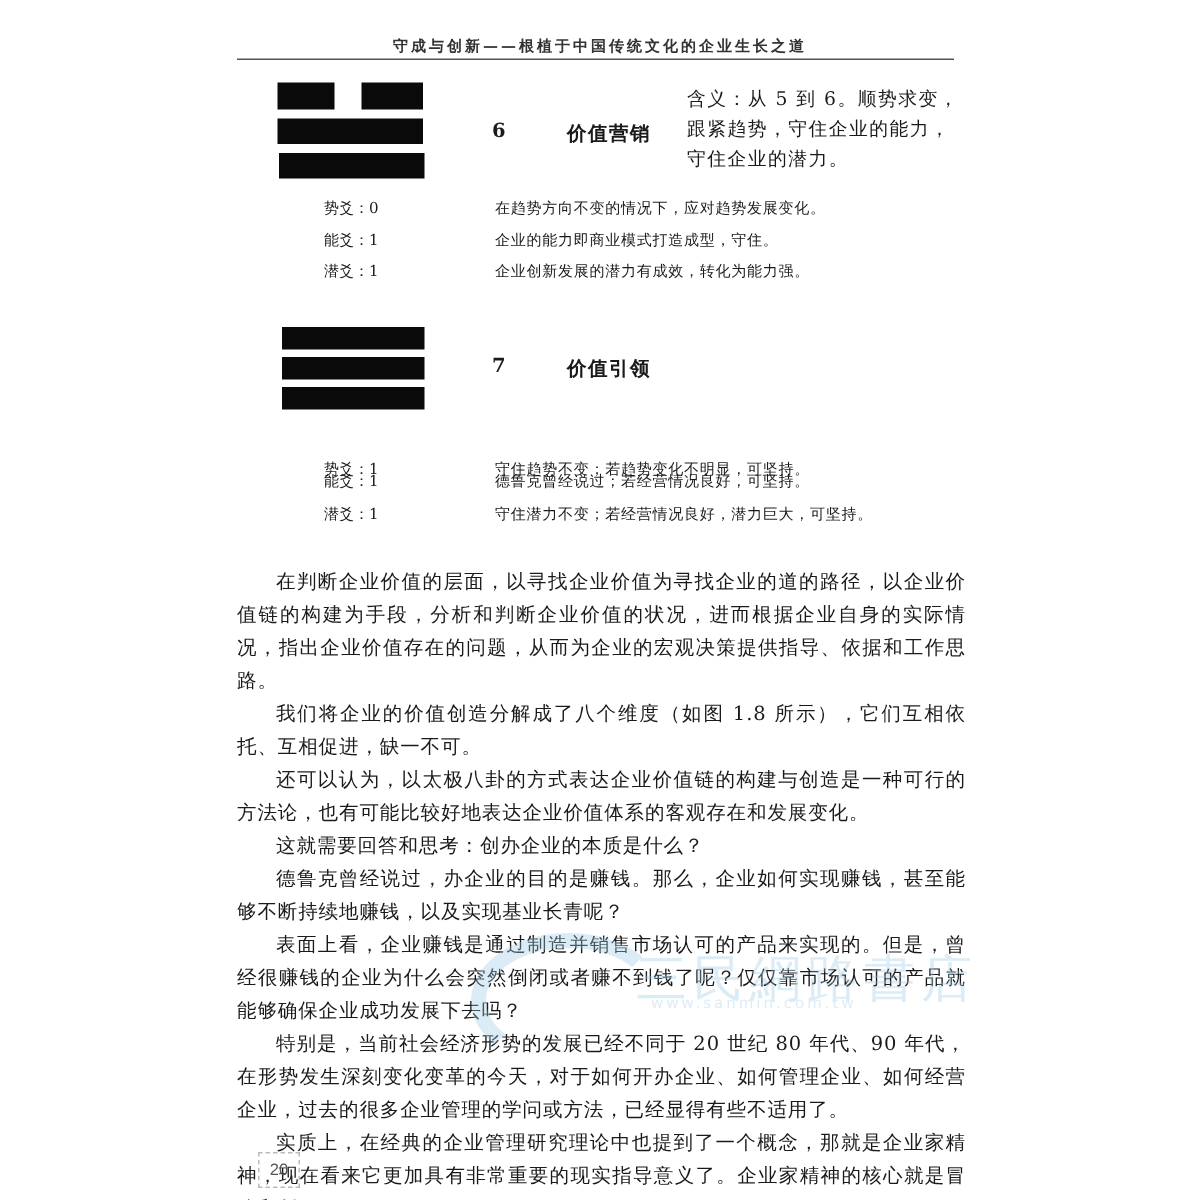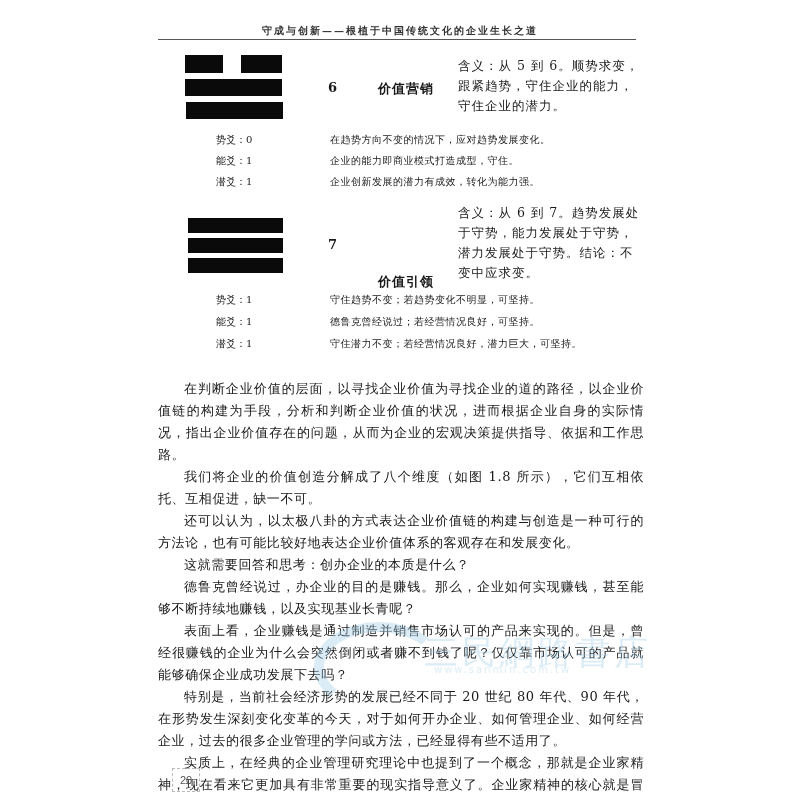--- a/index.html
+++ b/index.html
@@ -184,24 +184,23 @@
     <span class="yao-label">潜爻：1</span>
     <span class="yao-text">企业创新发展的潜力有成效，转化为能力强。</span>
   </div>
 
   <div class="hex" style="left:188px; top:218px; width:96px; height:56px;">
     <div class="bar" style="left:0; top:0; width:95px; height:15px;"></div>
     <div class="bar" style="left:0; top:20px; width:95px; height:15px;"></div>
     <div class="bar" style="left:0; top:40px; width:95px; height:15px;"></div>
   </div>
   <div class="hex-num" style="left:328px; top:237px;">7</div>
-  <div class="hex-name" style="left:378px; top:237px;margin-top:36px;">价值引领</div>
-  <div class="hex-desc" style="left:458px; top:203px;">含义：从 6 到 7。趋势发展处于守势，能力发展处于守势，潜力发展处于守势。结论：不变中应求变。</div>
-
-  <div class="yao-row" style="left:216px; top:291px; width:420px;">
+  <div class="hex-name" style="left:378px; top:237px;">价值引领</div>
+
+  <div class="yao-row" style="left:216px; top:305px; width:420px;">
     <span class="yao-label">势爻：1</span>
     <span class="yao-text">守住趋势不变；若趋势变化不明显，可坚持。</span>
   </div>
   <div class="yao-row" style="left:216px; top:313px; width:420px;">
     <span class="yao-label">能爻：1</span>
     <span class="yao-text">德鲁克曾经说过；若经营情况良好，可坚持。</span>
   </div>
   <div class="yao-row" style="left:216px; top:335px; width:420px;">
     <span class="yao-label">潜爻：1</span>
     <span class="yao-text">守住潜力不变；若经营情况良好，潜力巨大，可坚持。</span>

